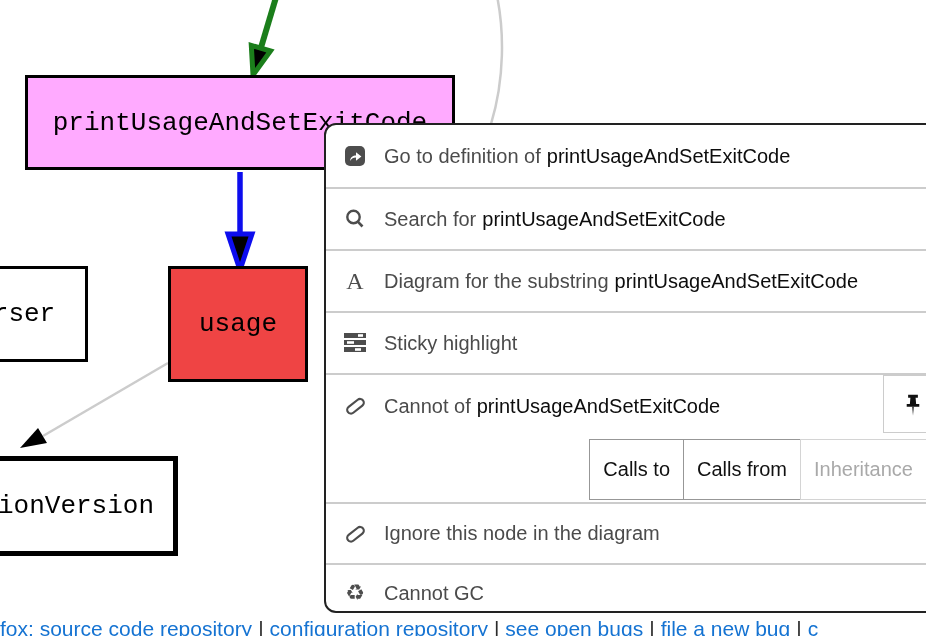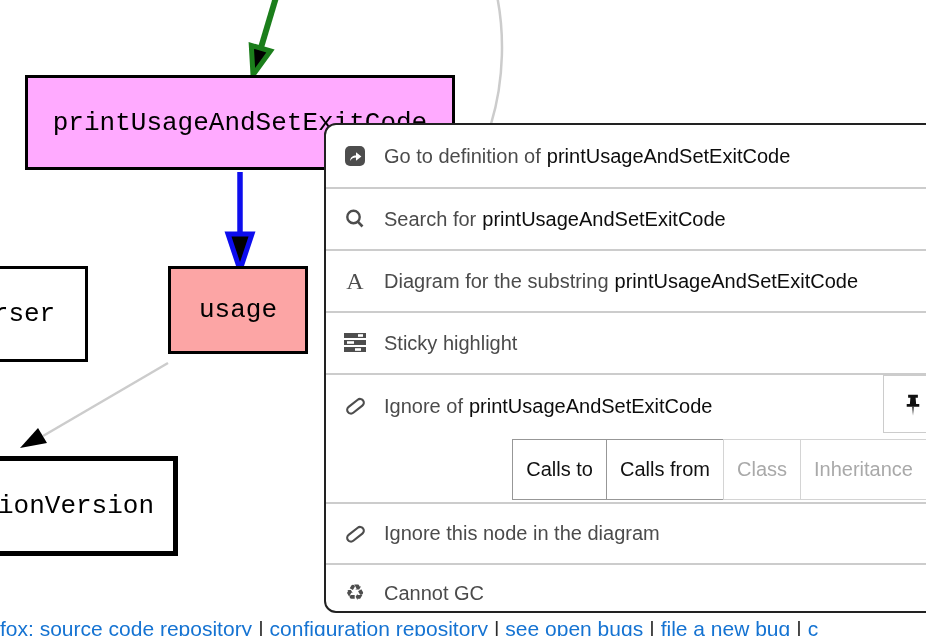--- a/index.html
+++ b/index.html
@@ -4,21 +4,21 @@
 <style>
   html,body{margin:0;padding:0;background:#fff;}
   #stage{position:relative;width:926px;height:636px;background:#fff;overflow:hidden;
          font-family:"Liberation Sans",sans-serif;}
   
   .dnode{position:absolute;display:flex;align-items:center;justify-content:center;
          font-family:"Liberation Mono","DejaVu Sans Mono",monospace;font-size:26px;color:#000;
          background:#fff;border:3px solid #000;box-sizing:border-box;z-index:2;}
   #node-print{left:25px;top:75px;width:430px;height:95px;background:#ffaaff;border-width:3px;}
   #node-rser{left:-40px;top:266px;width:128px;height:96px;border-width:3px;}
-  #node-usage{left:168px;top:266px;width:140px;height:88px;background:#fca5a5;border-width:3px;}
+  #node-usage{left:168px;top:266px;width:140px;height:116px;background:#ef4444;border-width:3px;}
   #node-version{left:-26px;top:456px;width:204px;height:100px;border-width:5px;}
   #edges{position:absolute;left:0;top:0;z-index:1;}
   
   #menu{position:absolute;left:287px;top:123px;width:621px;height:490px;box-sizing:border-box;
         background:#fff;border:2px solid #222;border-radius:12px;z-index:10;overflow:hidden;margin-left:37px;}
   .mrow{display:flex;align-items:center;padding:0 16px;box-sizing:border-box;cursor:pointer;}
   .mrow.sep{border-top:2px solid #ccc;}
   .micon{width:26px;height:26px;flex:0 0 26px;margin-right:16px;display:flex;
          align-items:center;justify-content:center;color:#4d4d4d;}
   .mlabel{font-size:20px;color:#4b4b4b;white-space:nowrap;}
@@ -126,28 +126,27 @@
       </span>
       <span class="mlabel">Sticky highlight</span>
     </div>
 
     <div class="mrow sep h5">
       <span class="micon">
         <svg width="24" height="24" viewBox="0 0 24 24">
           <rect x="3" y="8.5" width="19" height="7.5" rx="3.75" fill="none" stroke="#4d4d4d" stroke-width="2.2" transform="rotate(-38 12.5 12.25)"></rect>
         </svg>
       </span>
-      <span class="mlabel">Ignore of</span>
+      <span class="mlabel">Cannot of</span>
       <span class="msym">printUsageAndSetExitCode</span>
     </div>
 
     <div class="mrow h6" id="btnrow">
       <div class="dbtn on">Calls to</div>
       <div class="dbtn on">Calls from</div>
-      <div class="dbtn off">Class</div>
       <div class="dbtn off">Inheritance</div>
     </div>
 
     <div class="mrow sep h7">
       <span class="micon">
         <svg width="24" height="24" viewBox="0 0 24 24">
           <rect x="3" y="8.5" width="19" height="7.5" rx="3.75" fill="none" stroke="#4d4d4d" stroke-width="2.2" transform="rotate(-38 12.5 12.25)"></rect>
         </svg>
       </span>
       <span class="mlabel">Ignore this node in the diagram</span>

